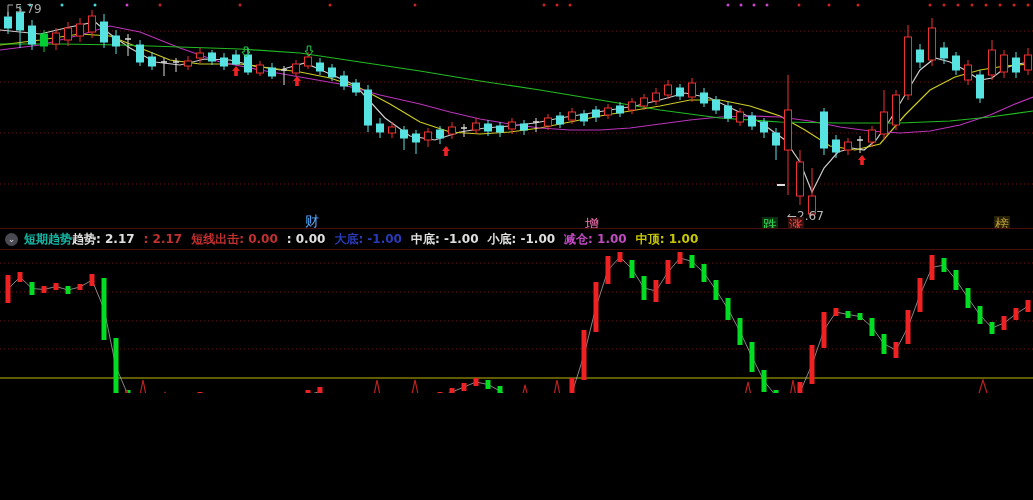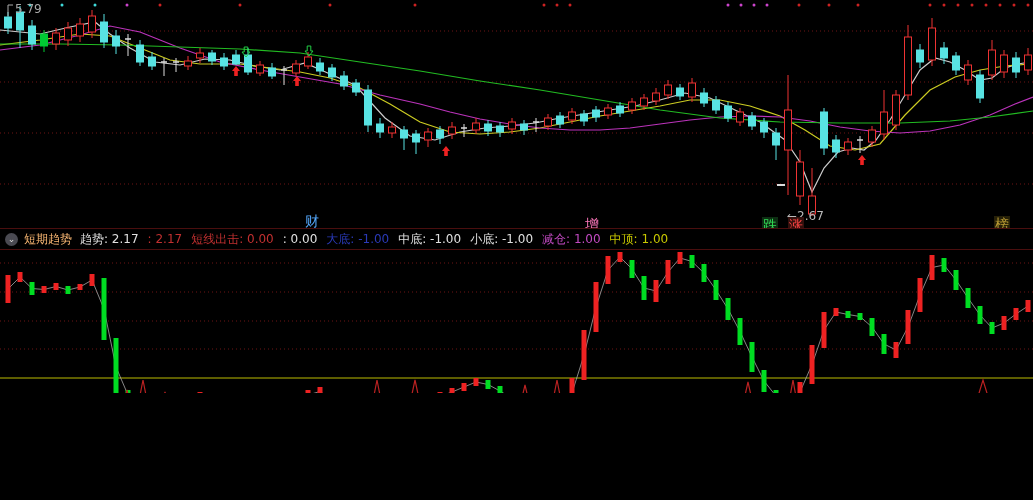--- a/index.html
+++ b/index.html
@@ -8,22 +8,22 @@
   svg{position:absolute;left:0;display:block;}
   #p1{top:0;}
   #p2{top:250px;}
   #indicator-header{position:absolute;top:228px;left:0;width:1033px;height:22px;
       background:#000;border-top:1px solid #4a0e0e;border-bottom:1px solid #4a0e0e;
       box-sizing:border-box;display:flex;align-items:center;gap:0;font-size:12px;
       white-space:nowrap;z-index:3;}
   .collapse-btn{width:13px;height:13px;border-radius:50%;background:#4a4a52;color:#ddd;
       margin:0 6px 0 5px;display:inline-flex;align-items:center;justify-content:center;
       font-size:9px;line-height:9px;cursor:pointer;flex:0 0 auto;}
-  .ind-name{color:#fdba74;margin-right:8px;font-weight:normal;}
-  .fld{margin-right:9px;}
+  .ind-name{color:#14b8a6;font-weight:bold;}
+  .fld{margin-right:9px;font-weight:bold;}
   .wm{position:absolute;font-size:14px;line-height:16px;padding:0 1px;z-index:2;}
 </style>
 </head>
 <body>
 
 <div id="app">
   <svg id="p1" width="1033" height="228">
       <g>
         <line x1="0" x2="1033" y1="31" y2="31" stroke="#6e1414" stroke-dasharray="1 3"></line>
         <line x1="0" x2="1033" y1="82" y2="82" stroke="#6e1414" stroke-dasharray="1 3"></line>

